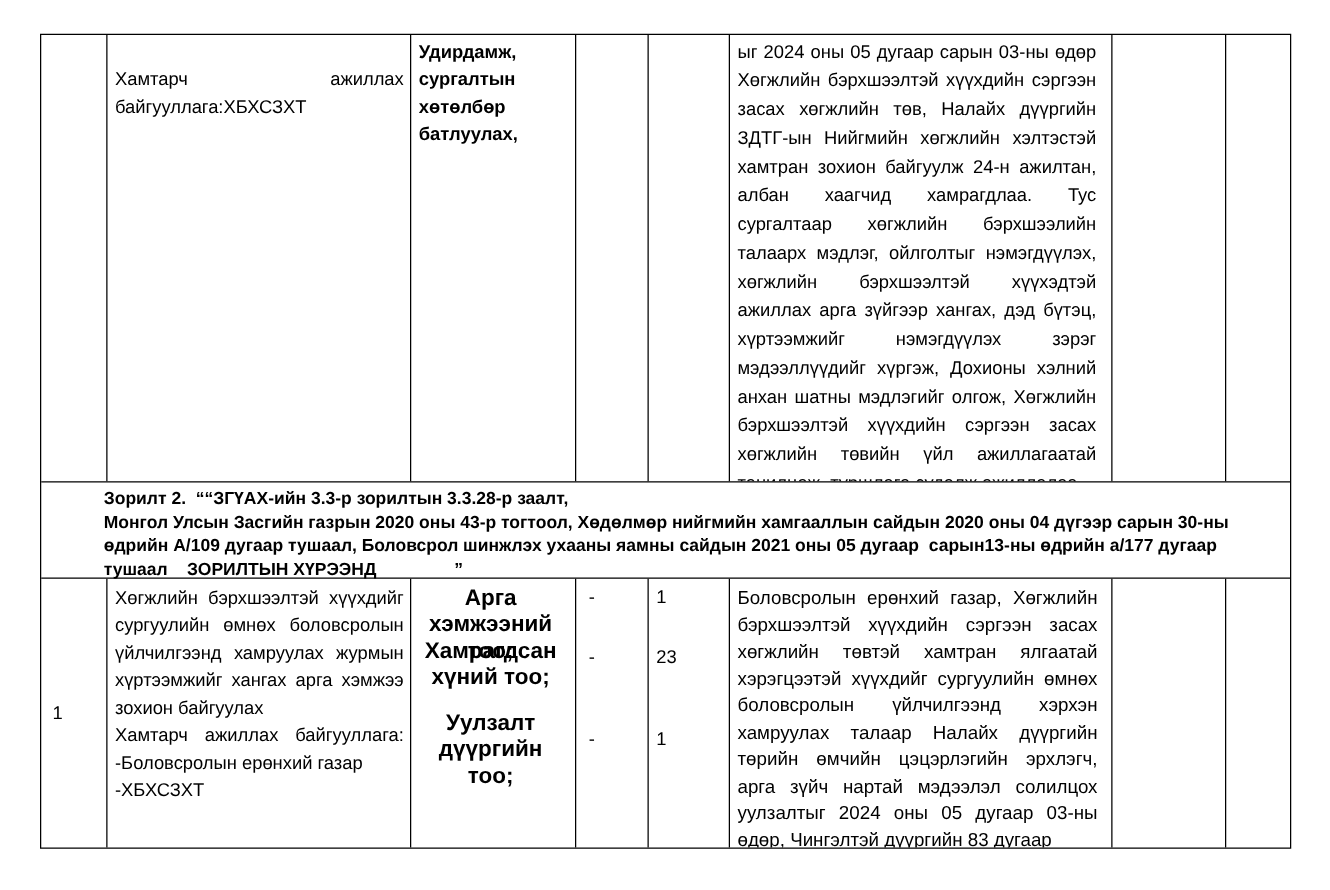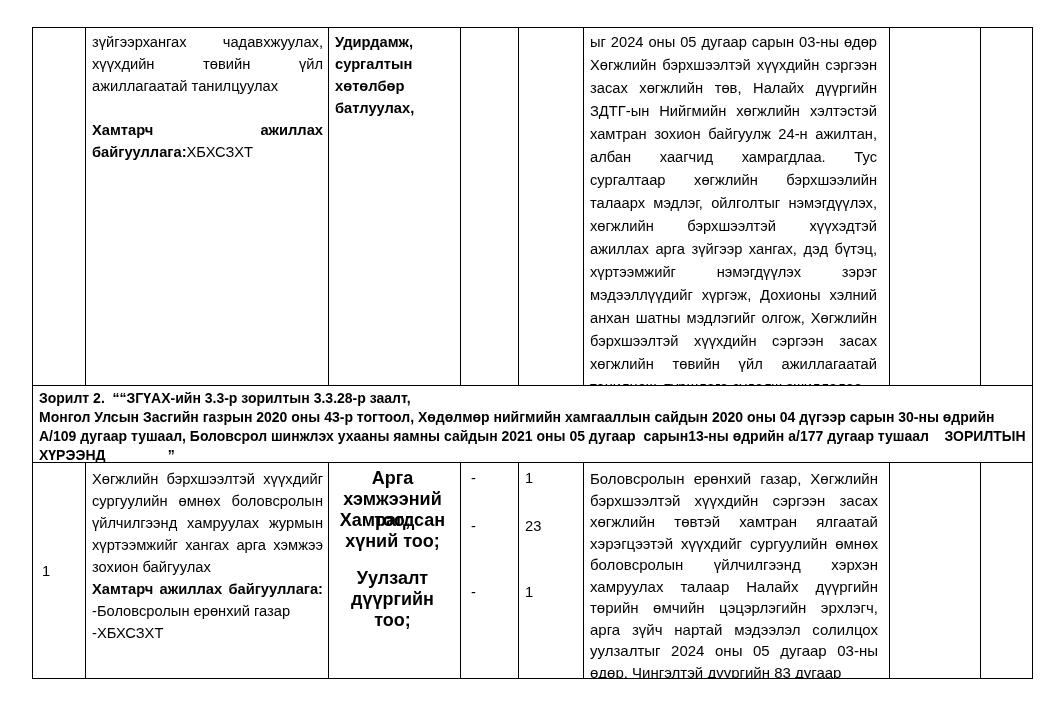--- a/index.html
+++ b/index.html
@@ -10,21 +10,21 @@
   .doc-table { position:absolute; left:32px; top:27px; width:1001px; border:1.6px solid #000; background:#fff; }
 
   .grid-row { display:grid; grid-template-columns:53px 243px 132px 58px 65px 306px 91px 1fr; }
   .grid-row > .cell { border-right:1.3px solid #000; overflow:hidden; }
   .grid-row > .cell:last-child { border-right:none; }
 
   .row-top { height:358px; border-bottom:1.6px solid #000; }
   .row-goal { height:77px; border-bottom:1.6px solid #000; padding:3px 6px; font-weight:bold; font-size:14px; line-height:19px; }
   .row-act { height:215px; }
 
-  .prewrap { white-space:pre-wrap; }
+  .prewrap { white-space:pre-wrap;margin-left:44px; }
   .preline { white-space:pre-line;font-weight:bold; }
   .just { text-align:justify; }
 
   
   .row-top .c2 { padding:3px 5px 0 6px; font-size:14.7px; line-height:22px; }
   .row-top .c3 { padding:3px 5px 0 6px; font-size:14.7px; line-height:22px; }
   .row-top .c6 { padding:3px 12px 0 6px; font-size:14.7px; line-height:23px; }
   .partner-top { margin-top:22px; }
 
   
@@ -33,32 +33,31 @@
   .row-act .c3 { padding:5px 10px 0 6px; font-size:18px; line-height:21px;text-align:center; }
   .row-act .c4 { padding:5px 0 0 10px; font-size:14.7px; line-height:21px; }
   .row-act .c5 { padding:5px 0 0 6px;  font-size:14.7px; line-height:21px; }
   .row-act .c6 { padding:5px 11px 0 6px; font-size:15px; line-height:21.5px; }
 
   .ind-slot1 { height:42px; }
   .ind-slot2 { height:58px; }
   .c4 .ind-slot2, .c5 .ind-slot2 { padding-top:6px; }
   .slot3-num { margin-top:14px; }
 
-  b.inlabel { font-weight:bold; }
+  b.inlabel { font-weight:normal; }
 </style>
 </head>
 <body>
 
 <div class="page">
   <div class="doc-table">
 
     <div class="grid-row row-top">
       <div class="cell c1"></div>
       <div class="cell c2">
-        <p class="just">зүйгээрхангах чадавхжуулах, хүүхдийн төвийн үйл ажиллагаатай танилцуулах</p>
         <p class="just partner-top"><b class="inlabel">Хамтарч ажиллах байгууллага:</b><span>ХБХСЗХТ</span></p>
       </div>
       <div class="cell c3">
         <div class="preline">Удирдамж,
 сургалтын
 хөтөлбөр
 батлуулах,</div>
       </div>
       <div class="cell c4"></div>
       <div class="cell c5"></div>

